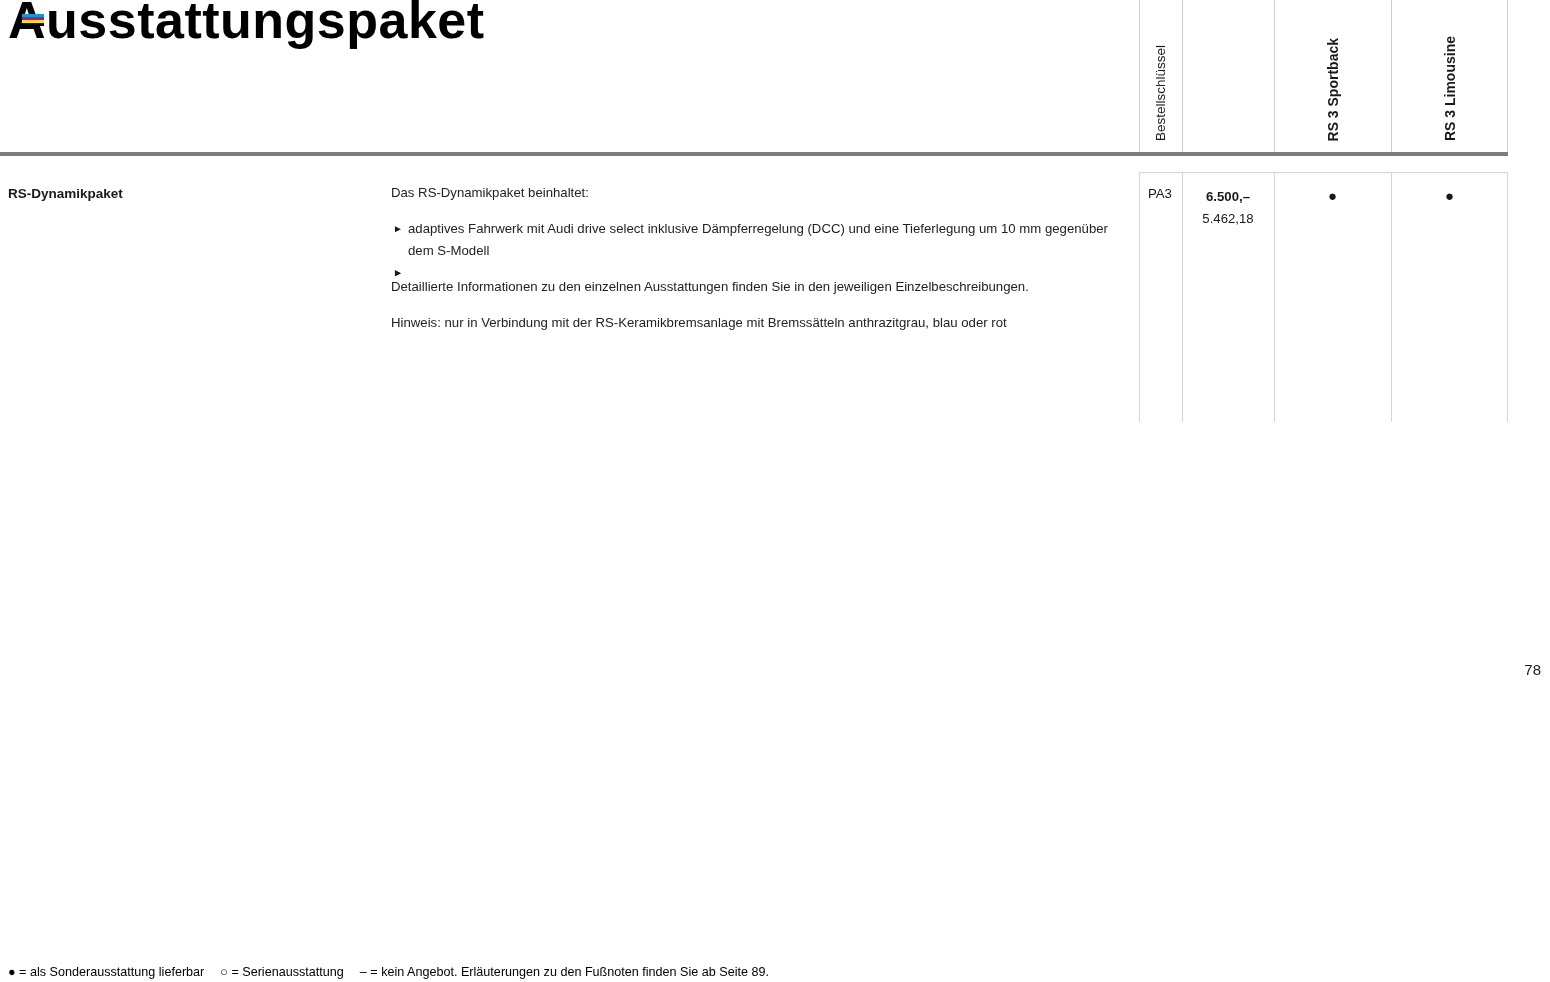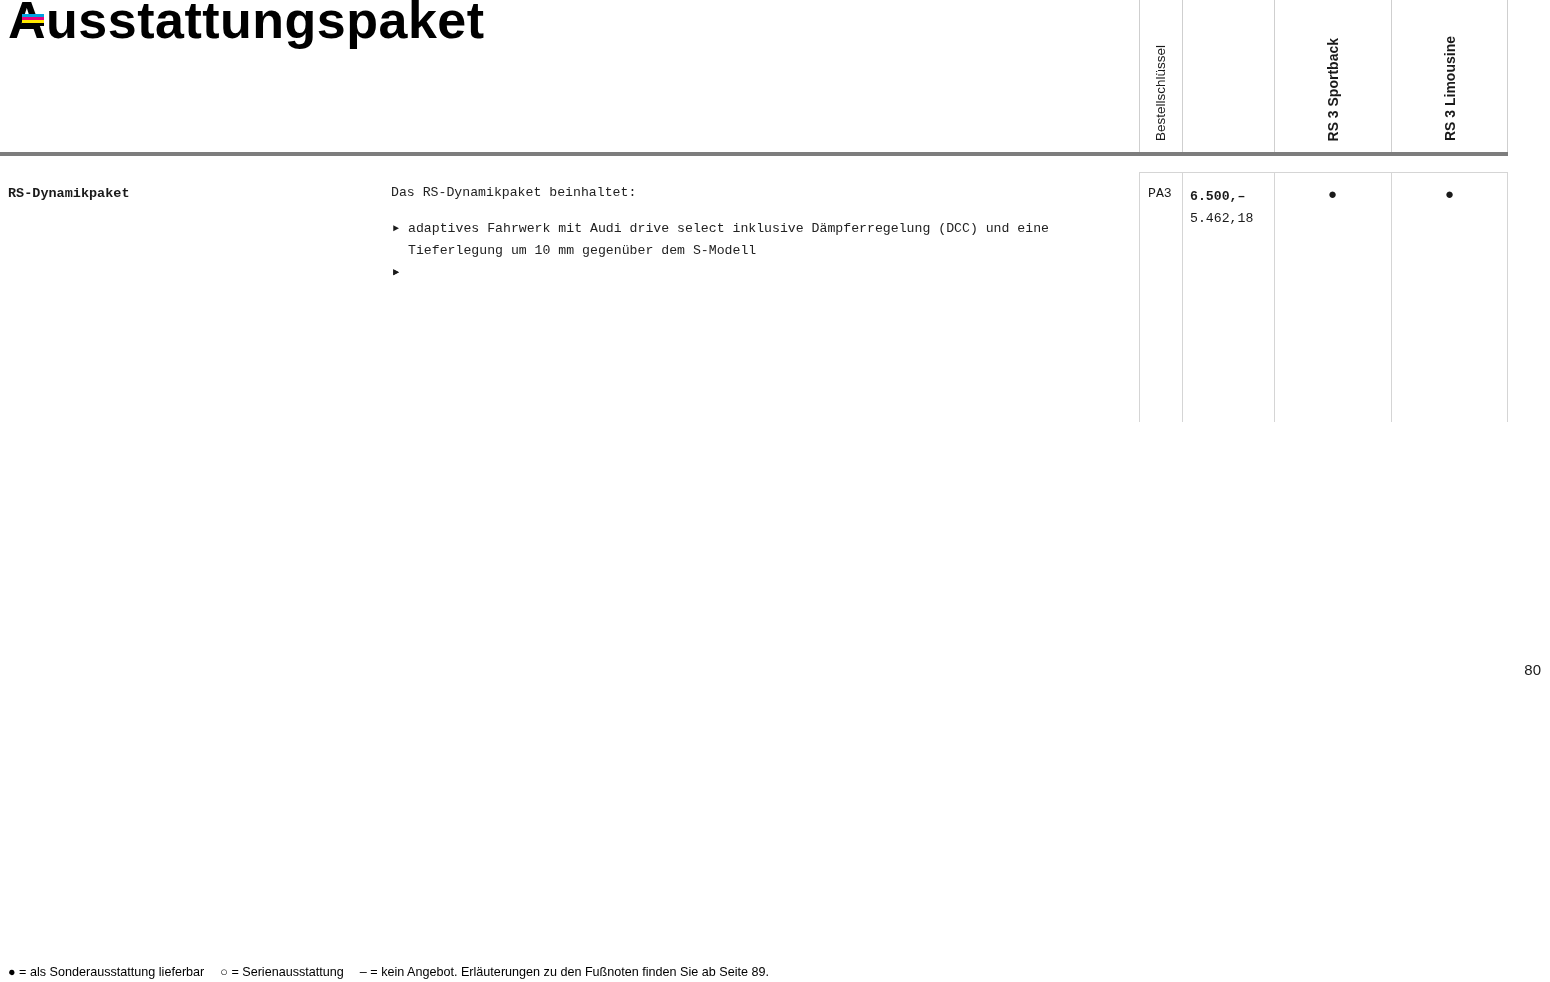--- a/index.html
+++ b/index.html
@@ -87,21 +87,20 @@
     background: #7d7d7d;
   }
 
   
   .row {
     position: absolute;
     left: 0;
     top: 172px;
     width: 1299px;
     height: 250px;
-    font-family: Liberation Mono, monospace;
   }
   .row-sep {
     position: absolute;
     top: 0;
     width: 1px;
     height: 250px;
     background: #d5d5d5;
   }
   .row-toprule {
     position: absolute;
@@ -155,21 +154,21 @@
     position: absolute;
     left: 1148px;
     top: 14px;
     font-size: 13.2px;
   }
   .cell-price {
     position: absolute;
     left: 1190px;
     top: 14px;
     width: 76px;
-    text-align: left;
+    text-align: center;
     font-size: 13.2px;
     line-height: 22px;
   }
   .cell-price .gross { font-weight: 700; }
   .dot-cell {
     position: absolute;
     top: 16px;
     width: 117px;
     text-align: center;
     font-size: 13px;
@@ -242,38 +241,40 @@
 
   <div class="feature-name">RS-Dynamikpaket</div>
 
   <div class="desc">
     <p class="tight">Das RS-Dynamikpaket beinhaltet:</p>
     <ul>
       <li><span class="tri">►</span><span>adaptives Fahrwerk mit Audi drive select inklusive Dämpferregelung (DCC) und eine Tieferlegung um 10 mm gegenüber dem S-Modell</span></li>
       <li><span class="tri">►</span></li>
       <li><span class="tri">►</span></li>
     </ul>
+    <p>Detaillierte Informationen zu den einzelnen Ausstattungen finden Sie in den jeweiligen Einzelbeschreibungen.</p>
+    <p>Hinweis: nur in Verbindung mit der RS-Keramikbremsanlage mit Bremssätteln anthrazitgrau, blau oder rot</p>
   </div>
 
   <div class="cell-key">PA3</div>
 
   <div class="cell-price">
     <div class="gross">6.500,–</div>
     <div>5.462,18</div>
   </div>
 
   <div class="dot-cell" style="left:1274px">
     <span class="dot">●</span>
   </div>
   <div class="dot-cell" style="left:1391px">
     <span class="dot">●</span>
   </div>
 </div>
 
-<div class="page-no">80</div>
+<div class="page-no">78</div>
 
 <div class="legend">
   <span>●</span>
   <span>= als Sonderausstattung lieferbar</span>
   <span class="sp"></span>
   <span>○</span>
   <span>= Serienausstattung</span>
   <span class="sp"></span>
   <span>–</span>
   <span>= kein Angebot. Erläuterungen zu den Fußnoten finden Sie ab Seite 89.</span>

